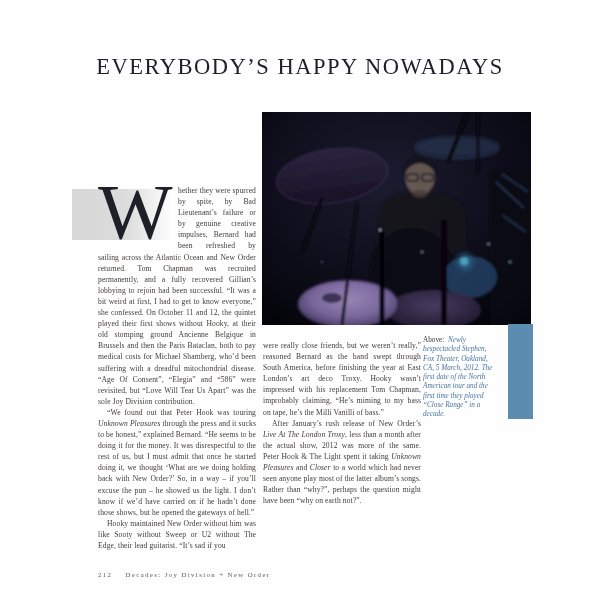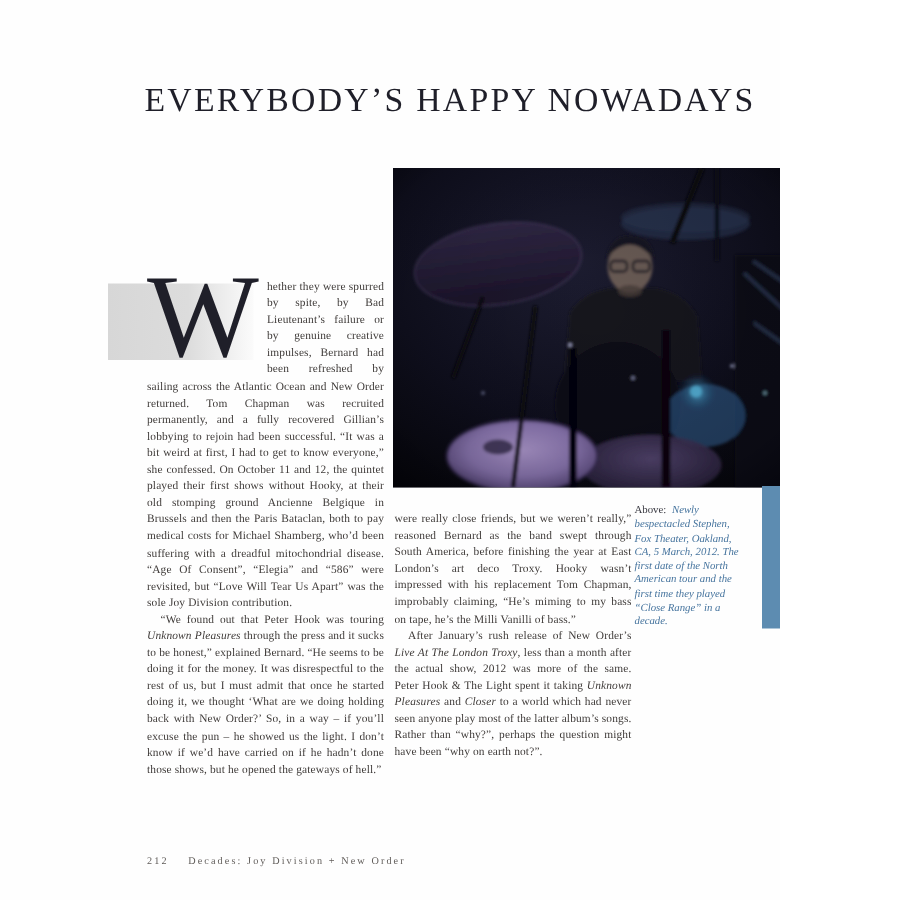--- a/index.html
+++ b/index.html
@@ -1,16 +1,16 @@
 <!DOCTYPE html>
 <html style="--accent-bar-blue: #5d8cb1; --caption-blue: #46749e; --title-ink: #1f1f29; --body-ink: #3f3b39;"><head>
 <meta charset="utf-8">
 <style>
   html,body{margin:0;padding:0;background:#ffffff;}
-  .page{position:relative;width:520px;height:600px;background:#fefefe;overflow:hidden;
+  .page{position:relative;width:600px;height:600px;background:#fefefe;overflow:hidden;
         font-family:"Liberation Serif",serif;}
   .title{position:absolute;left:0;top:54px;width:600px;margin:0;text-align:center;
          font-family:"Liberation Serif",serif;font-weight:normal;
          font-size:22.5px;letter-spacing:1.5px;color:var(--title-ink,#1f1f29);}
   .gray-accent{position:absolute;left:72px;top:189px;width:97px;height:51px;
          background:linear-gradient(90deg,#d7d7d7 0%,#dcdcdc 55%,#fbfbfb 100%);}
   .photo{position:absolute;left:262px;top:112px;width:269px;height:213px;margin:0;
          overflow:hidden;background:#0b0b14;}
   .blue-bar{position:absolute;left:508px;top:324px;width:25px;height:95px;
          background:var(--accent-bar-blue,#5d8cb1);}
@@ -114,20 +114,21 @@
     </svg>
   </figure>
 
   <div class="blue-bar"></div>
 
   <div class="col col-left">
     <span class="dropcap">W</span>
     <div>
         <p class="body-p"><span>hether they were spurred by spite, by Bad Lieutenant’s failure or by genuine creative impulses, Bernard had been refreshed by sailing across the Atlantic Ocean and New Order returned. Tom Chapman was recruited permanently, and a fully recovered Gillian’s lobbying to rejoin had been successful. “It was a bit weird at first, I had to get to know everyone,” she confessed. On October 11 and 12, the quintet played their first shows without Hooky, at their old stomping ground Ancienne Belgique in Brussels and then the Paris Bataclan, both to pay medical costs for Michael Shamberg, who’d been suffering with a dreadful mitochondrial disease. “Age Of Consent”, “Elegia” and “586” were revisited, but “Love Will Tear Us Apart” was the sole Joy Division contribution.</span></p>
         <p class="body-p indent"><span>“We found out that Peter Hook was touring </span><span class="ital">Unknown Pleasures</span><span> through the press and it sucks to be honest,” explained Bernard. “He seems to be doing it for the money. It was disrespectful to the rest of us, but I must admit that once he started doing it, we thought ‘What are we doing holding back with New Order?’ So, in a way – if you’ll excuse the pun – he showed us the light. I don’t know if we’d have carried on if he hadn’t done those shows, but he opened the gateways of hell.”</span></p>
+        <p class="body-p indent"><span>Hooky maintained New Order without him was like Sooty without Sweep or U2 without The Edge, their lead guitarist. “It’s sad if you</span></p>
       </div>
   </div>
 
   <div class="col col-right">
       <p class="body-p"><span>were really close friends, but we weren’t really,” reasoned Bernard as the band swept through South America, before finishing the year at East London’s art deco Troxy. Hooky wasn’t impressed with his replacement Tom Chapman, improbably claiming, “He’s miming to my bass on tape, he’s the Milli Vanilli of bass.”</span></p>
       <p class="body-p indent"><span>After January’s rush release of New Order’s </span><span class="ital">Live At The London Troxy</span><span>, less than a month after the actual show, 2012 was more of the same. Peter Hook &amp; The Light spent it taking </span><span class="ital">Unknown Pleasures</span><span> and </span><span class="ital">Closer</span><span> to a world which had never seen anyone play most of the latter album’s songs. Rather than “why?”, perhaps the question might have been “why on earth not?”.</span></p>
     </div>
 
   <aside class="caption">
     <span class="cap-label">Above:</span>

